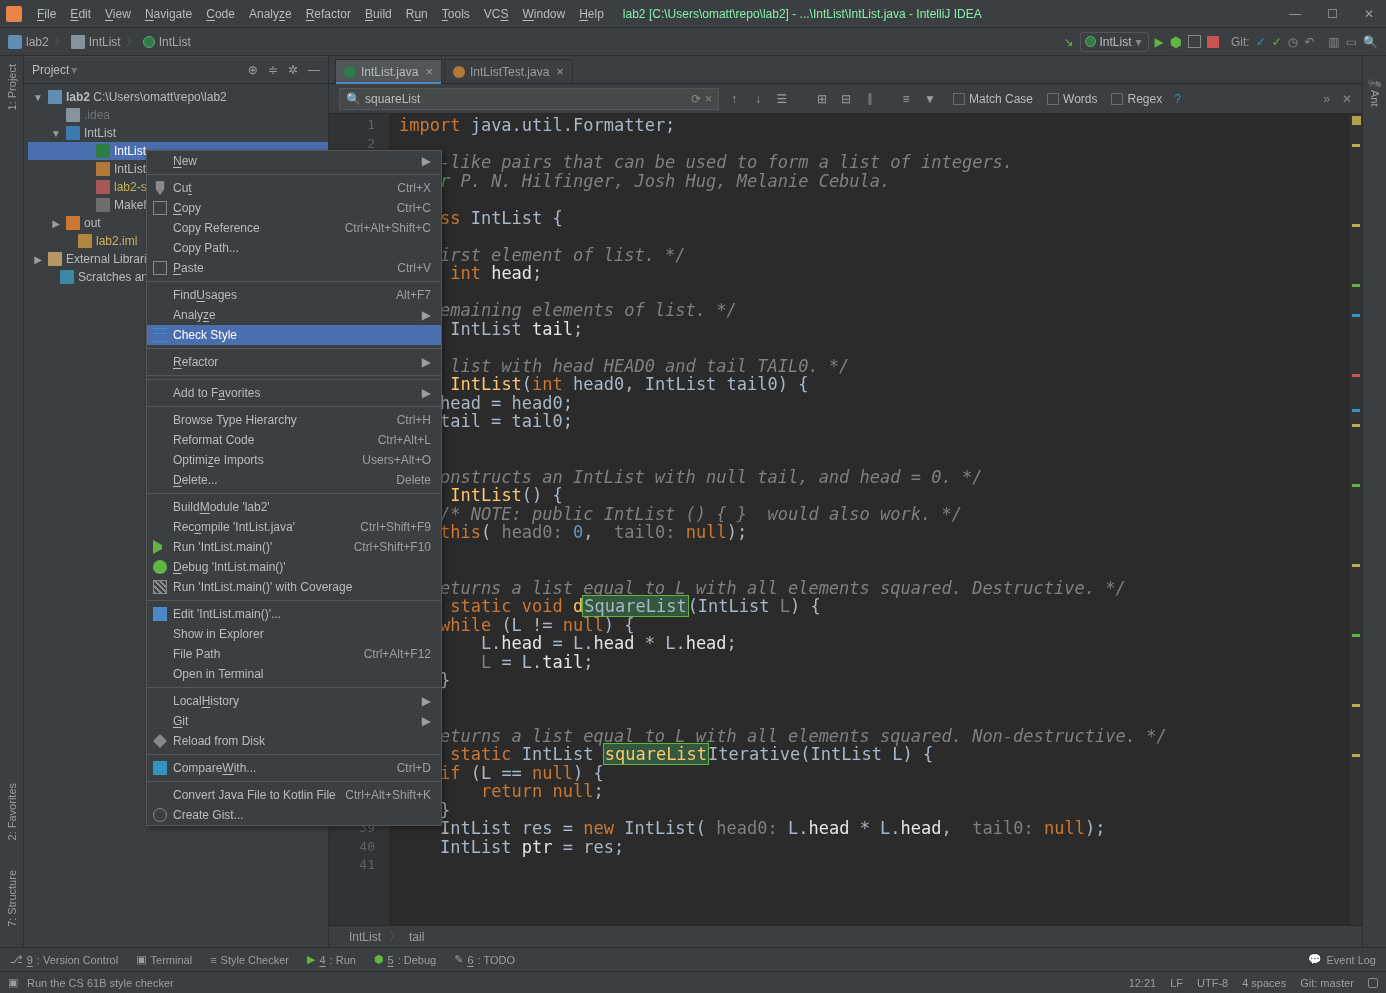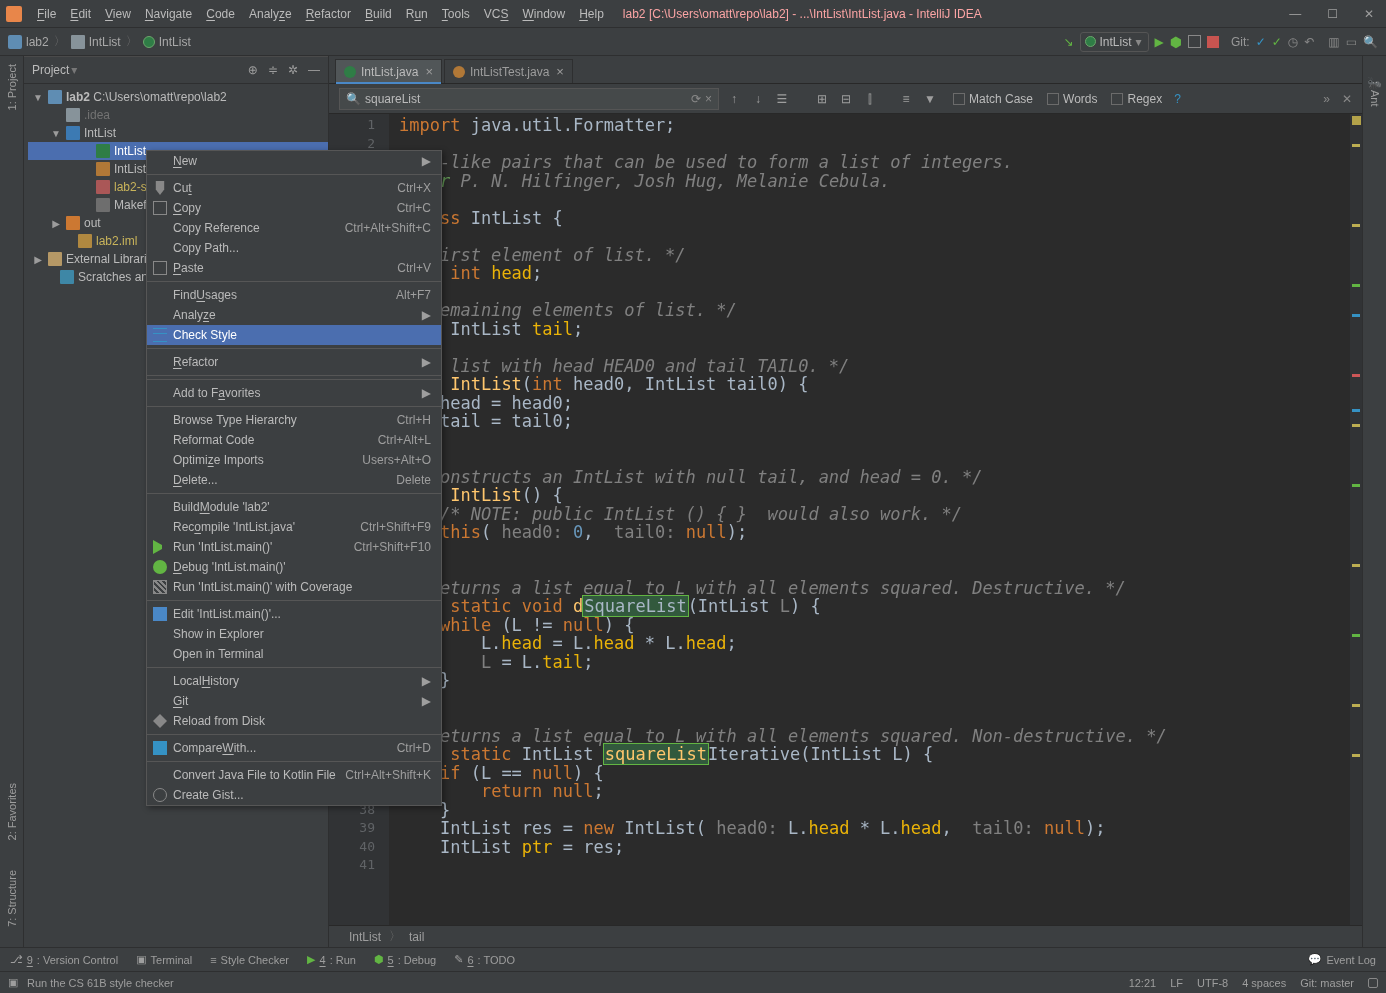--- a/index.html
+++ b/index.html
@@ -1,21 +1,21 @@
 <!DOCTYPE html>
 <html><head>
 <meta charset="utf-8">
 <style>
   * { margin:0; padding:0; box-sizing:border-box; }
   body { font-family:"Segoe UI",Arial,sans-serif; font-size:12px; background:#3c3f41; color:#bbbbbb; width:1386px; height:993px; overflow:hidden; position:relative; }
   
   .titlebar { height:28px; background:#3c3f41; display:flex; align-items:center; padding:0 6px; border-bottom:1px solid #2e2f30; }
   .titlebar .logo { width:16px; height:16px; background:#e8864a; margin-right:8px; border-radius:2px; }
   .titlebar .menu-item { padding:3px 7px; color:#bbbbbb; cursor:pointer; }
-  .titlebar .title-path { margin-left:12px; color:#fca5a5; }
+  .titlebar .title-path { margin-left:12px; color:#86efac; }
   .titlebar .win-controls { margin-left:auto; display:flex; gap:14px; color:#9e9e9e; }
   .titlebar .win-controls span { padding:2px 6px; cursor:pointer; }
   
   .breadcrumb-bar { height:28px; display:flex; align-items:center; padding:0 8px; background:#3c3f41; border-bottom:1px solid #2e2f30; }
   .bc-icon { width:14px; height:14px; background:#5f8db3; margin-right:4px; border-radius:2px; }
   .bc-folder { width:14px; height:14px; background:#87939a; margin-right:4px; border-radius:1px; }
   .bc-class { width:12px; height:12px; border-radius:50%; background:#2f7d46; margin-right:4px; border:1px solid #6ba56b; }
   .bc-sep { color:#6f6f6f; margin:0 5px; }
   .bc-item { color:#a9a9a9; display:flex; align-items:center; }
   .run-tools { margin-left:auto; display:flex; align-items:center; gap:6px; }
@@ -82,21 +82,21 @@
   .ov { width:12px; background:#313335; position:relative; }
   .ov .mark { position:absolute; right:2px; width:8px; height:3px; }
   .m-err { background:#cc5657; }
   .m-warn { background:#bcae52; }
   .m-grn { background:#62b543; }
   .m-blue { background:#3592c4; }
   .ov .sq { position:absolute; right:1px; top:2px; width:9px; height:9px; background:#b3a24a; }
   .k { color:#cc7832; }
   .c { color:#808080; font-style:italic; }
   .a { color:#629755; font-style:italic; }
-  .s { color:#eab308; }
+  .s { color:#e5e5e5; }
   .n { color:#6897bb; }
   .h { color:#ffc66d; }
   .param { color:#808080; }
   .hl-box { background:#32593d; outline:1px solid #62b543; padding:0 1px; }
   .crumb-bar { height:22px; display:flex; align-items:center; padding:0 12px; background:#3c3f41; border-top:1px solid #282828; color:#9e9e9e; font-size:12px; gap:0; }
   .crumb-bar span { padding:0 8px; }
   .crumb-bar .sep { padding:0; color:#6f6f6f; }
   
   .ctx { position:absolute; left:146px; top:150px; width:296px; background:#3c3f41; border:1px solid #565656; box-shadow:2px 2px 6px rgba(0,0,0,0.4); z-index:50; }
   .ctx .item { display:flex; align-items:center; height:20px; padding:0 10px 0 26px; position:relative; color:#bbbbbb; font-size:12px; cursor:pointer; }
@@ -438,20 +438,24 @@
   <div class="item">
       <span class="licon li-cov"></span>
       <span>Run 'IntList.main()' with Coverage</span>
     </div>
   <div class="sep"></div>
   <div class="item">
       <span class="licon li-edit"></span>
       <span>Edit 'IntList.main()'...</span>
     </div>
   <div class="item">Show in Explorer</div>
+  <div class="item">
+      <span>File Path</span>
+      <span class="sc">Ctrl+Alt+F12</span>
+    </div>
   <div class="item">Open in Terminal</div>
   <div class="sep"></div>
   <div class="item">Local <span class="u">H</span>istory<span class="sub">▶</span></div>
   <div class="item"><span class="u">G</span>it<span class="sub">▶</span></div>
   <div class="item">
       <span class="licon li-rel"></span>
       <span>Reload from Disk</span>
     </div>
   <div class="sep"></div>
   <div class="item"><span class="licon li-cmp"></span>Compare <span class="u">W</span>ith...<span class="sc">Ctrl+D</span></div>

